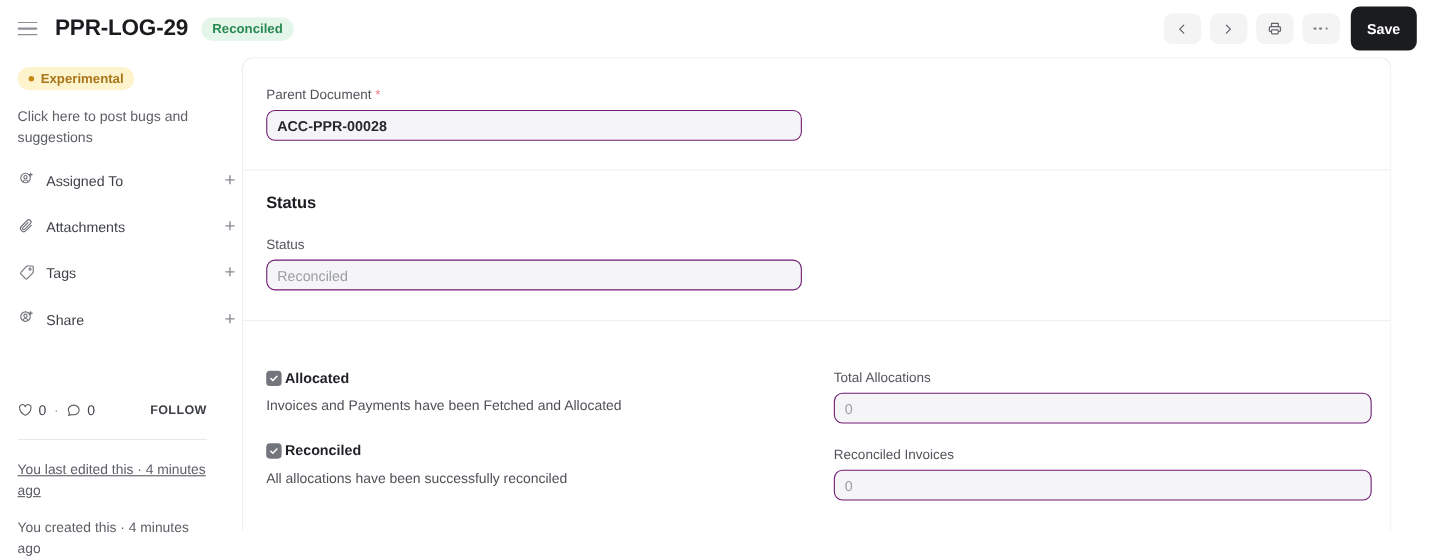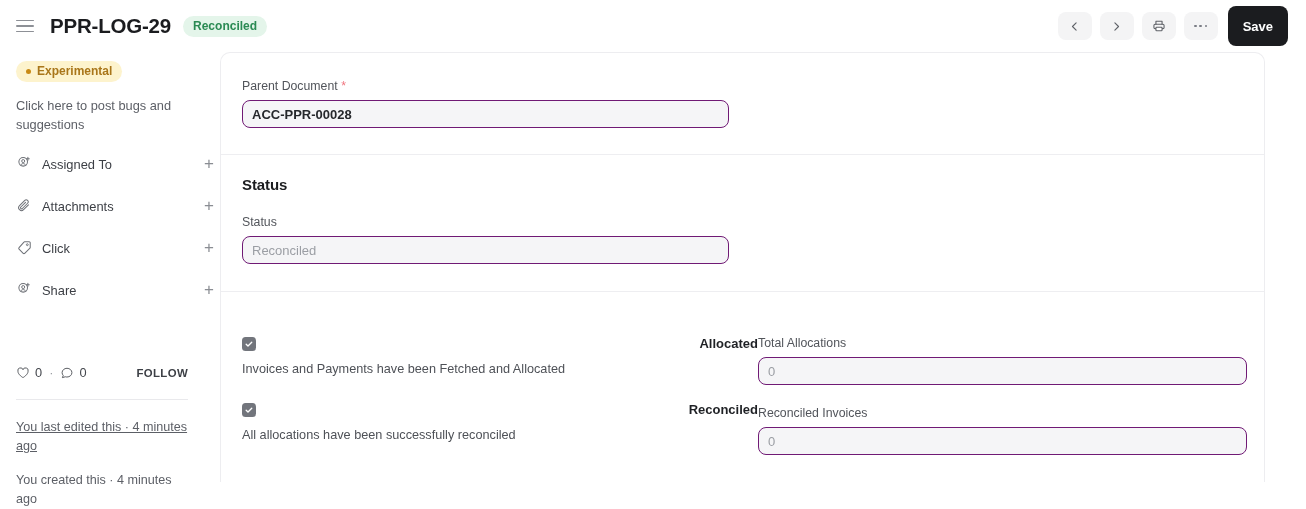--- a/index.html
+++ b/index.html
@@ -277,23 +277,22 @@
   .tasks-grid {
     display: flex;
     margin-top: 23px;
   }
   .tasks-left { width: 516px; flex: 0 0 516px; }
   .tasks-right { flex: 1 1 auto; padding-left: 0px; }
 
   .check-row {
     display: flex;
     align-items: center;
-    gap: 23px;
-    cursor: pointer;
-    justify-content: space-between;
+    gap: 3px;
+    cursor: pointer;
   }
   .cbox {
     width: 14px; height: 14px;
     border-radius: 3.5px;
     background: #72757c;
     display: flex;
     align-items: center;
     justify-content: center;
     flex: 0 0 14px;
   }
@@ -400,21 +399,21 @@
         <span class="s-plus">+</span>
       </div>
 
       <div class="side-row">
         <span class="s-ico">
           <svg width="15" height="15" viewBox="0 0 16 16" fill="none">
             <path d="M8.1 1.9H13a1.1 1.1 0 011.1 1.1v4.9a1 1 0 01-.3.7l-5.6 5.6a1.1 1.1 0 01-1.6 0L2.2 9.8a1.1 1.1 0 010-1.6l5.2-5.9a1 1 0 01.7-.4z" stroke="#6f7278" stroke-width="1.1" stroke-linejoin="round"></path>
             <circle cx="11" cy="5" r="1" stroke="#6f7278" stroke-width="1"></circle>
           </svg>
         </span>
-        <span class="s-label">Click</span>
+        <span class="s-label">Tags</span>
         <span class="s-plus">+</span>
       </div>
 
       <div class="side-row">
         <span class="s-ico">
           <svg width="15" height="15" viewBox="0 0 16 16" fill="none">
             <circle cx="6.6" cy="6.2" r="4.6" stroke="#6f7278" stroke-width="1.1"></circle>
             <circle cx="6.6" cy="5.4" r="1.6" stroke="#6f7278" stroke-width="1.05"></circle>
             <path d="M4.1 9.6c.5-1 1.4-1.5 2.5-1.5s2 .5 2.5 1.5" stroke="#6f7278" stroke-width="1.05" stroke-linecap="round"></path>
             <path d="M11.6 1.4v3M10.1 2.9h3" stroke="#6f7278" stroke-width="1.1" stroke-linecap="round"></path>

